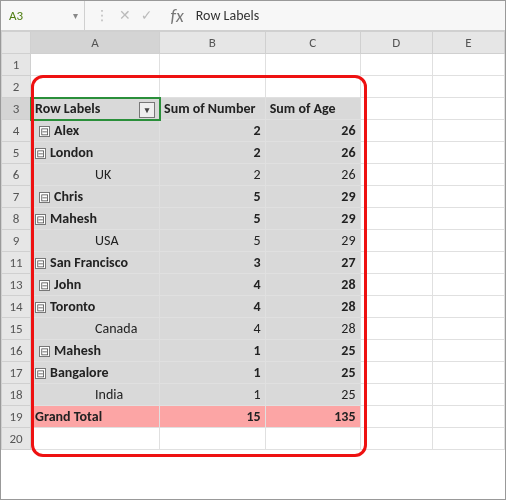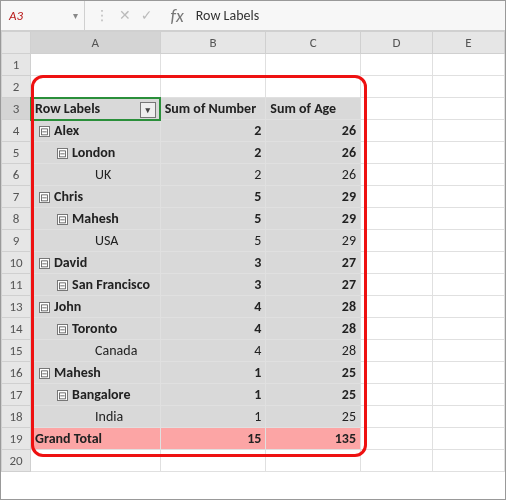--- a/index.html
+++ b/index.html
@@ -24,23 +24,22 @@
   .name-box-wrap {
     display:flex;
     align-items:center;
     border-right:1px solid #d0d0d0;
     height:100%;
     padding:0 4px 0 8px;
     width:84px;
   }
   .name-box {
     font-size: 13px;
-    color:#b91c1c;
+    color:#4d7c0f;
     flex:1;
-    font-style:italic;
   }
   .nb-drop { color:#888; font-size:10px; padding:0 2px;}
   .fx-btns { display:flex;align-items:center;gap:10px;padding:0 10px;color:#bbb;font-size:14px;}
   .fx-label { color:#777;font-style:italic;font-size:18px;padding:0 8px;}
   .formula-val { font-size:14px;color:#333;padding-left:4px;}
   
   .grid-wrap { position:relative; }
   table { border-collapse:collapse; table-layout:fixed;}
   .col-hdr-row th {
     background:#e6e6e6;
@@ -91,21 +90,21 @@
     font-size:10px;
     line-height:9px;
     text-align:center;
     color:#444;
     margin-right:4px;
     vertical-align:middle;
     background:#fff;
     font-weight:normal;
   }
   .ind1 { padding-left:4px;}
-  .ind2 { padding-left:22px;margin-top:32px;}
+  .ind2 { margin-top:32px;}
   .ind3 { padding-left:60px;}
   
   .filter-btn {
     float:right;
     width:16px;height:16px;
     border:1px solid #777;
     background:#eee;
     font-size:9px;
     line-height:14px;
     text-align:center;
@@ -224,28 +223,20 @@
   <tr>
           <th class="row-hdr">9</th>
     <td class="colA pv"><span class="ind3">USA</span></td>
     <td class="pv r">5</td>
     <td class="pv r">29</td>
     <td></td>
           <td></td>
         </tr>
 
   <tr>
-          <th class="row-hdr">10</th>
-    <td class="colA pv bold"><span class="ind1"><span class="marker">⊟</span><span>David</span></span></td>
-    <td class="pv r bold">3</td>
-    <td class="pv r bold">27</td>
-    <td></td>
-          <td></td>
-        </tr>
-  <tr>
           <th class="row-hdr">11</th>
     <td class="colA pv bold"><span class="ind2"><span class="marker">⊟</span><span>San Francisco</span></span></td>
     <td class="pv r bold">3</td>
     <td class="pv r bold">27</td>
     <td></td>
           <td></td>
         </tr>
 
   <tr>
           <th class="row-hdr">13</th>

